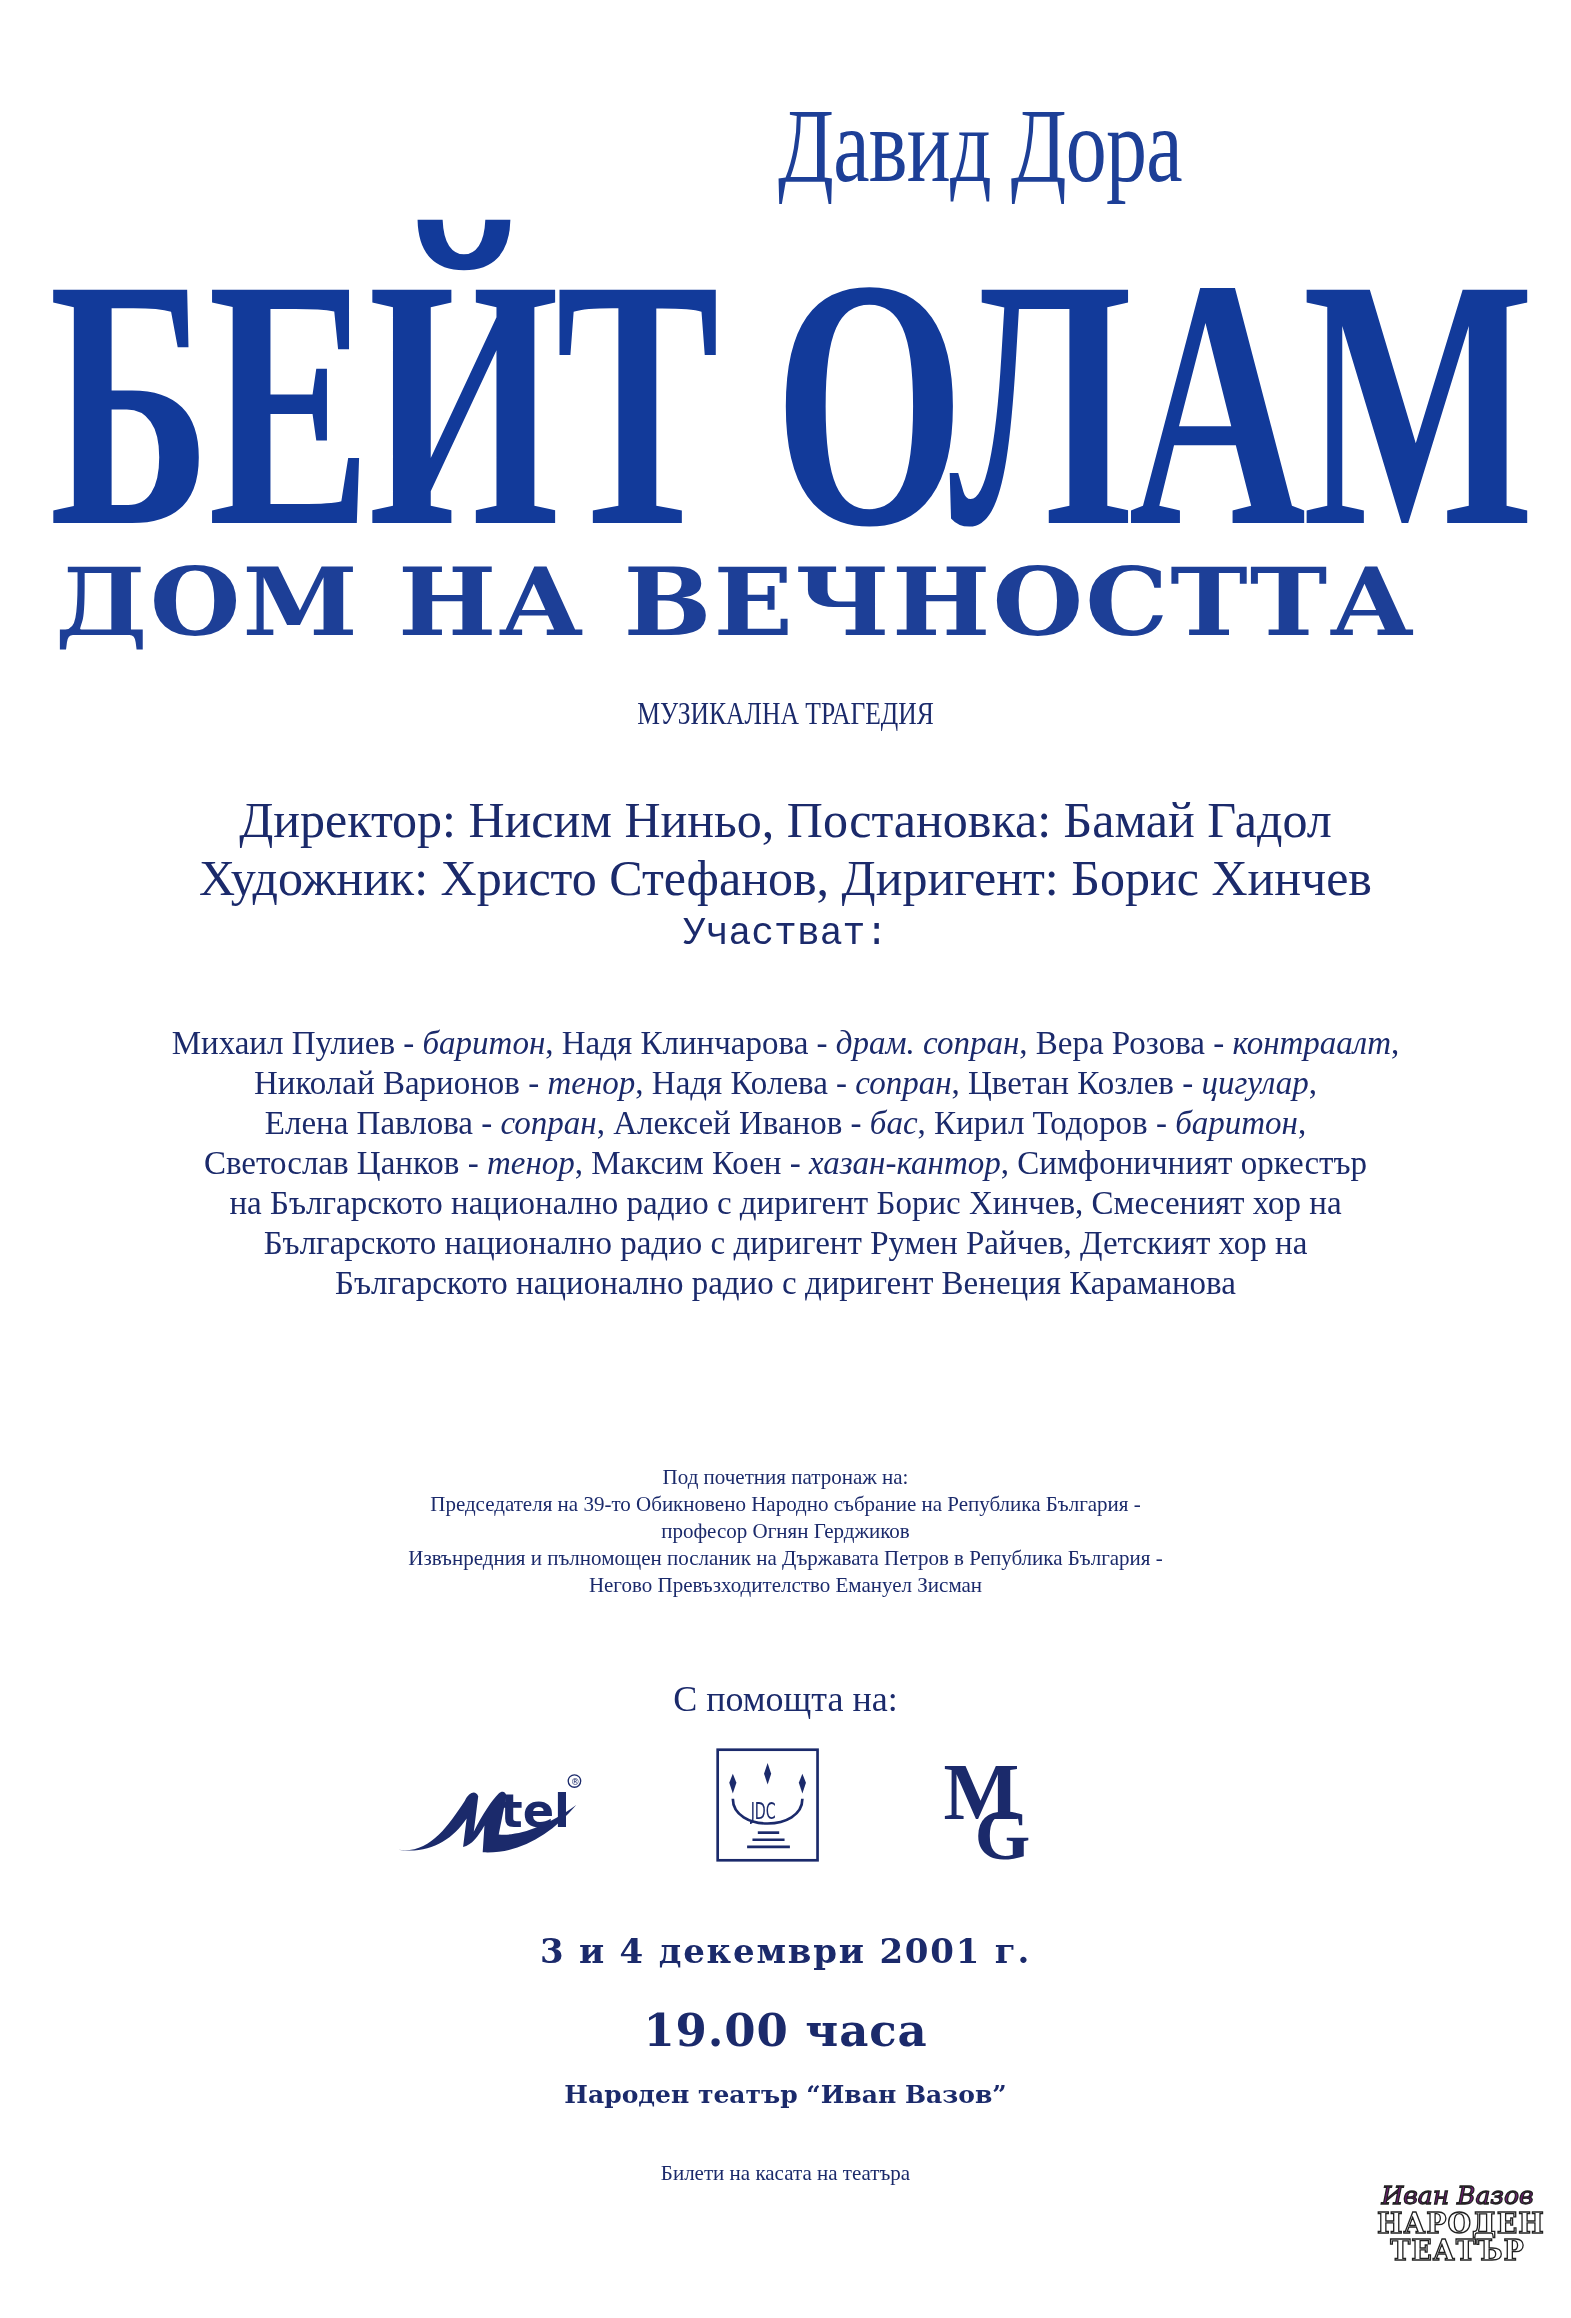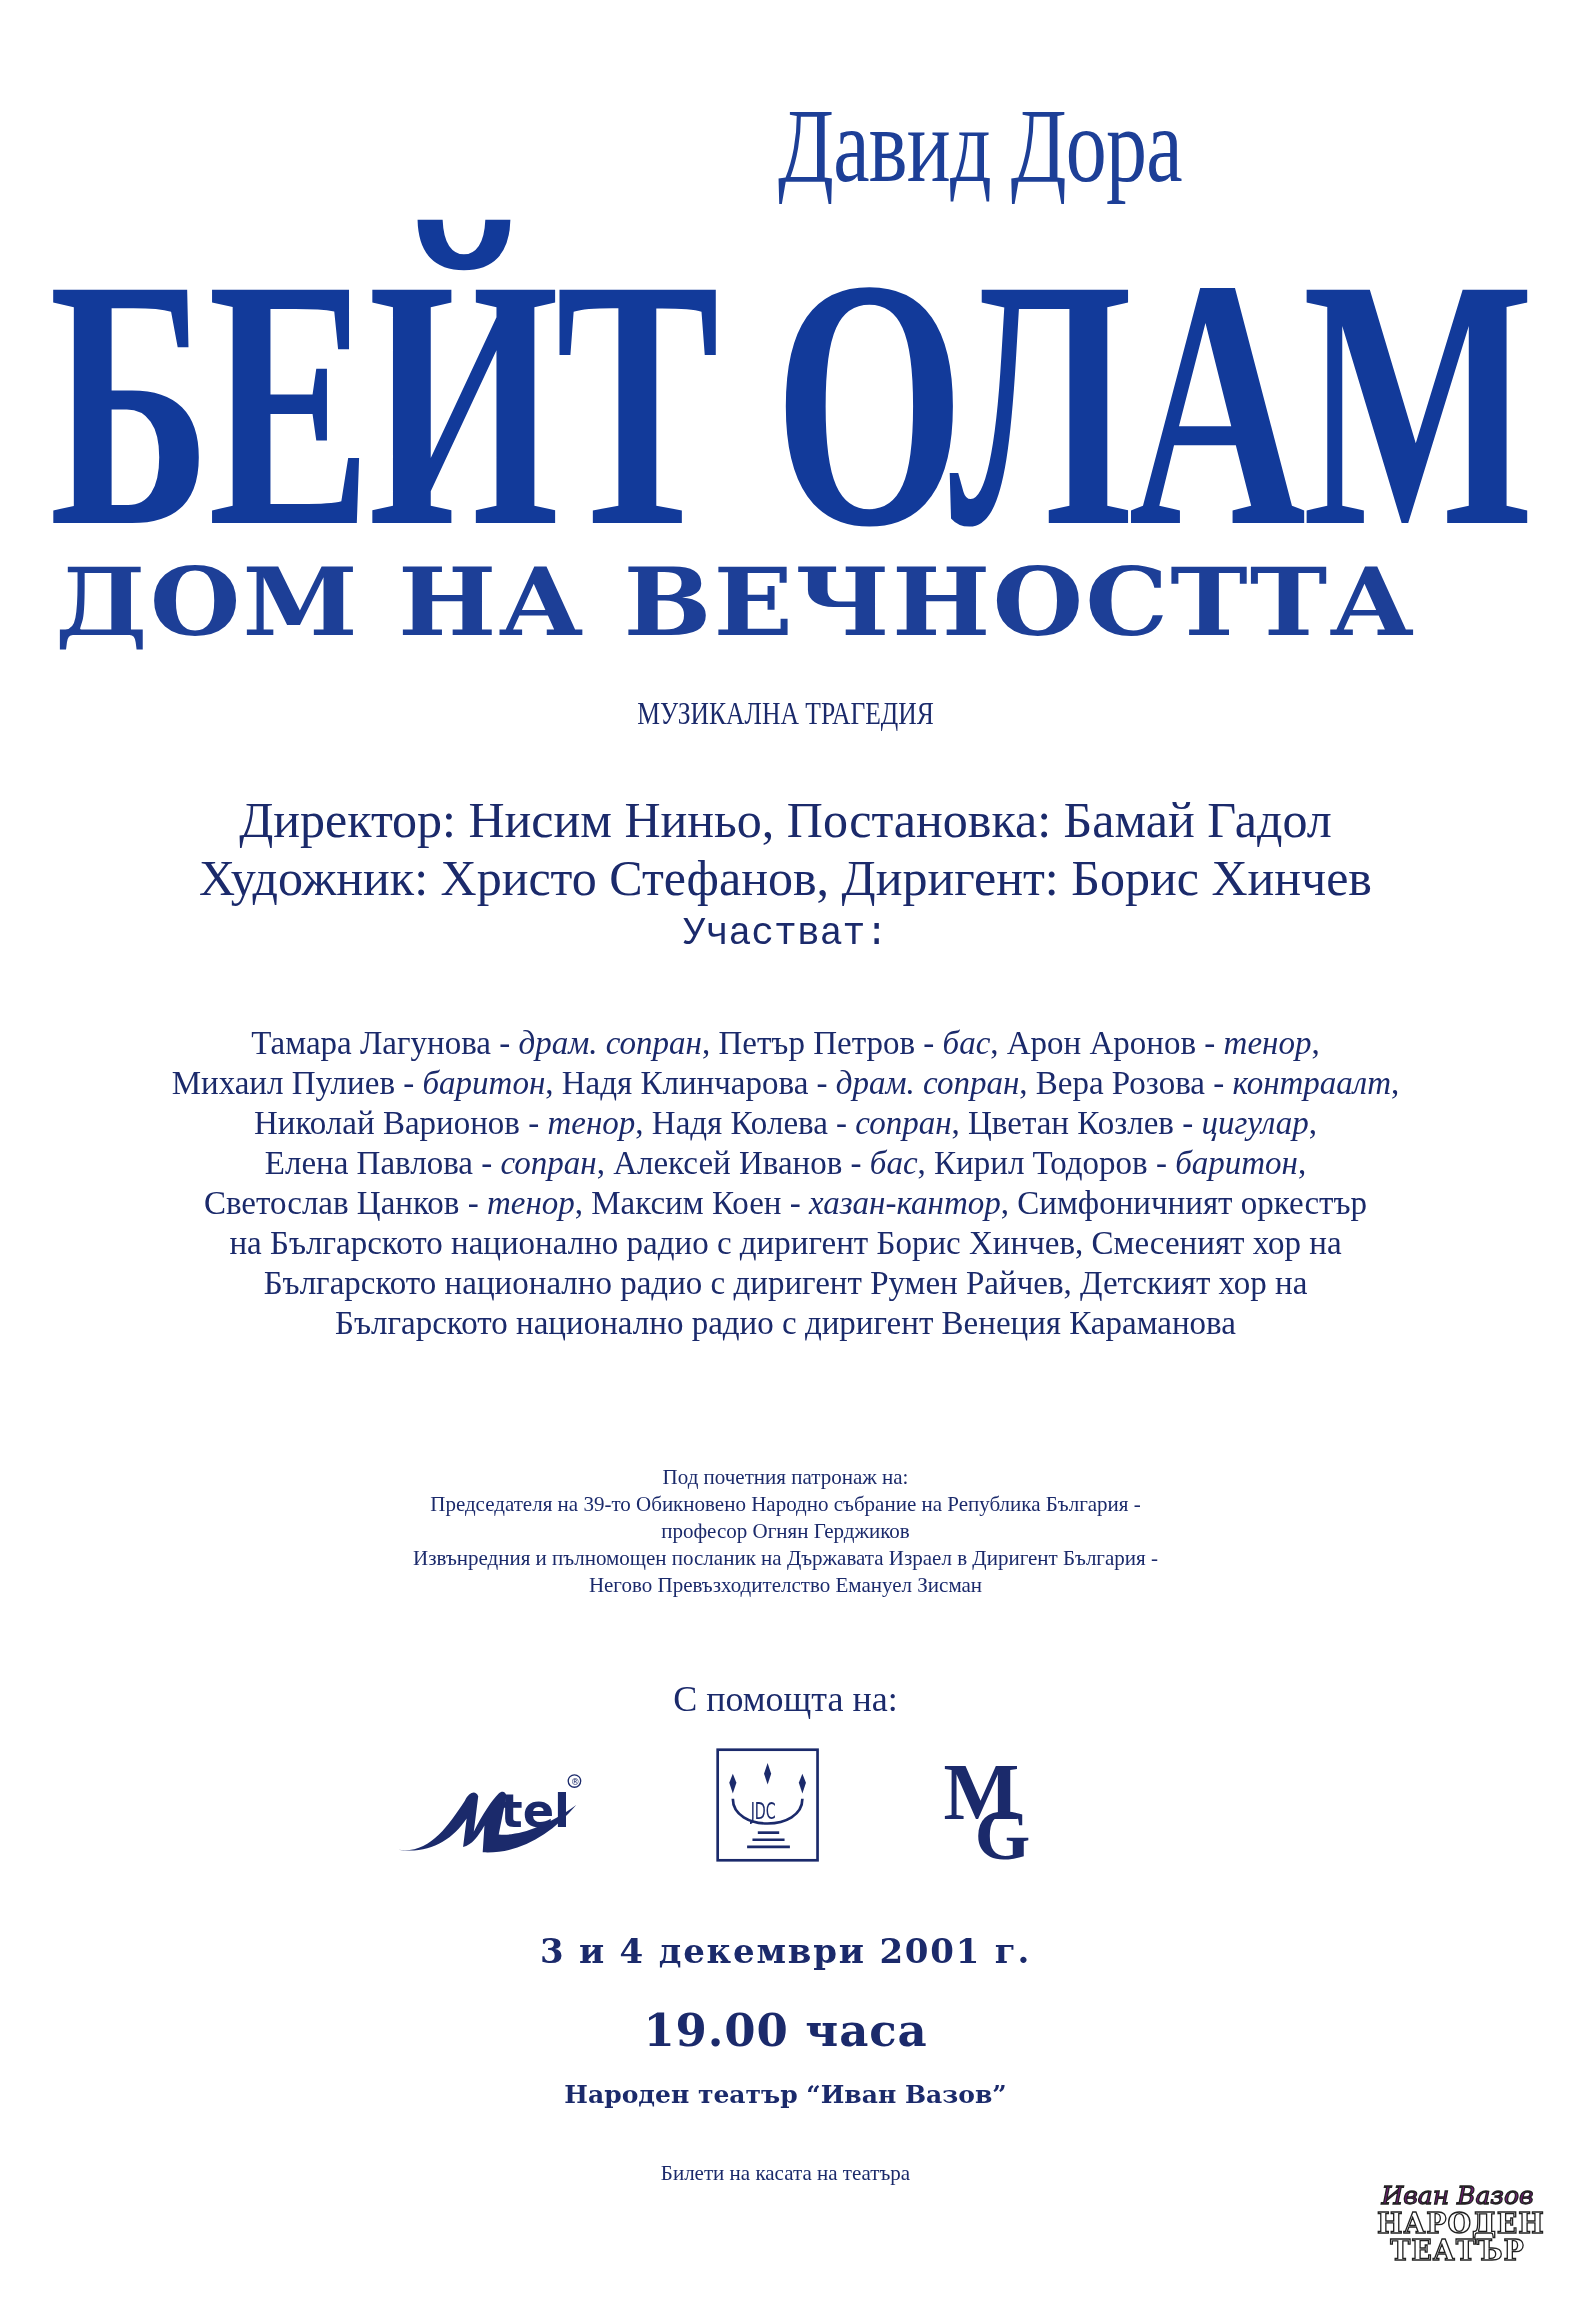--- a/index.html
+++ b/index.html
@@ -50,35 +50,34 @@
 <div class="abs subtitle">ДОМ НА ВЕЧНОСТТА</div>
 
 <div class="abs center genre">МУЗИКАЛНА ТРАГЕДИЯ</div>
 
 <div class="abs center credits l1">Директор: Нисим Ниньо, Постановка: Бамай Гадол</div>
 <div class="abs center credits l2">Художник: Христо Стефанов, Диригент: Борис Хинчев</div>
 
 <div class="abs center participate">Участват:</div>
 
 <div class="abs center cast" id="cast">
-    <span class="line"><span>Тамара Лагунова - </span><em>драм. сопран</em><span>, Петър Петров - </span><em>бас</em><span>, Арон Аронов - </span><em>тенор</em><span>,</span></span>
     <span class="line"><span>Михаил Пулиев - </span><em>баритон</em><span>, Надя Клинчарова - </span><em>драм. сопран</em><span>, Вера Розова - </span><em>контраалт</em><span>,</span></span>
     <span class="line"><span>Николай Варионов - </span><em>тенор</em><span>, Надя Колева - </span><em>сопран</em><span>, Цветан Козлев - </span><em>цигулар</em><span>,</span></span>
     <span class="line"><span>Елена Павлова - </span><em>сопран</em><span>, Алексей Иванов - </span><em>бас</em><span>, Кирил Тодоров - </span><em>баритон</em><span>,</span></span>
     <span class="line"><span>Светослав Цанков - </span><em>тенор</em><span>, Максим Коен - </span><em>хазан-кантор</em><span>, Симфоничният оркестър</span></span>
     <span class="line"><span>на Българското национално радио с диригент Борис Хинчев, Смесеният хор на</span></span>
     <span class="line"><span>Българското национално радио с диригент Румен Райчев, Детският хор на</span></span>
     <span class="line"><span>Българското национално радио с диригент Венеция Караманова</span></span>
   </div>
 
 <div class="abs center patronage">
   <div>Под почетния патронаж на:</div>
   <div>Председателя на 39-то Обикновено Народно събрание на Република България -</div>
   <div>професор Огнян Герджиков</div>
-  <div>Извънредния и пълномощен посланик на Държавата Израел в Диригент България -</div>
+  <div>Извънредния и пълномощен посланик на Държавата Петров в Република България -</div>
   <div>Негово Превъзходителство Емануел Зисман</div>
 </div>
 
 <div class="abs center support">С помощта на:</div>
 
 <div class="abs logos">
 
   <svg class="logo" style="left:393px; top:18px;" width="215" height="98" viewBox="0 0 240 110">
     <path d="M5 95 C 40 100, 60 70, 80 40 C 85 30, 92 28, 95 35 L 90 75 C 100 55, 110 40, 118 32 C 122 28, 128 30, 126 38 L 118 78 C 140 80, 170 70, 205 45 C 175 80, 140 100, 100 98 L 102 68 C 95 80, 88 90, 78 92 L 82 60 C 65 85, 40 100, 5 95 Z" fill="#1b2a6b"></path>
     <text x="120" y="70" font-family="DejaVu Sans, sans-serif" font-weight="bold" font-size="52" fill="#1b2a6b">tel</text>

